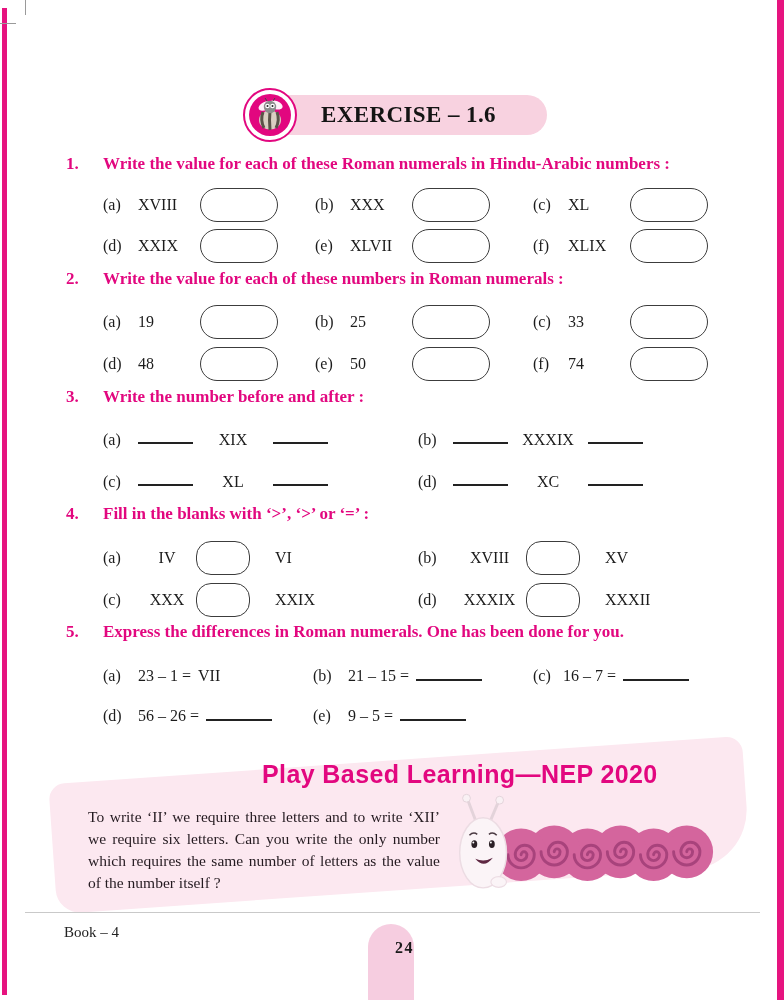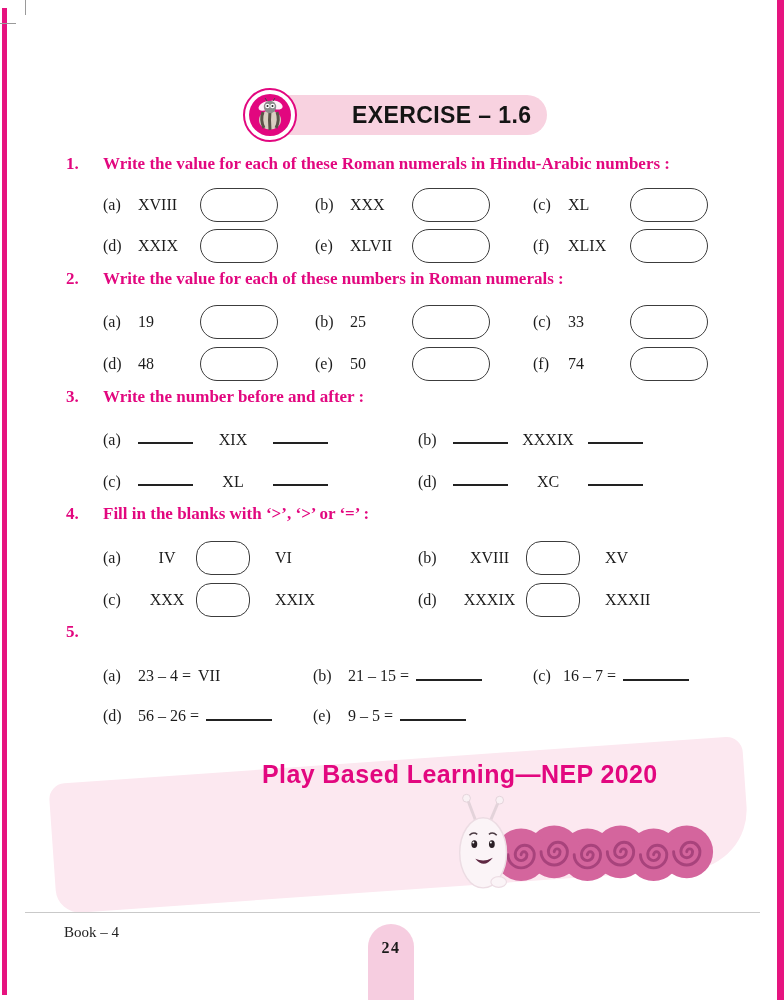--- a/index.html
+++ b/index.html
@@ -15,21 +15,21 @@
   .page{position:relative;width:784px;height:1000px;background:#fff;overflow:hidden;margin:0 auto;}
   .edge{position:absolute;background:#e6137f;}
   .edge-left{left:2px;top:8px;width:5px;height:987px;}
   .edge-right{right:0;top:0;width:7px;height:1000px;}
   .cropmark{position:absolute;background:#9a9a9a;}
   
   .badge{position:absolute;left:243px;top:88px;width:304px;height:54px;}
   .badge .pill{position:absolute;left:28px;top:7px;width:276px;height:40px;background:var(--pill);border-radius:20px;}
   .badge .circle{position:absolute;left:0;top:0;width:54px;height:54px;border-radius:50%;background:#fff;border:2px solid var(--magenta);display:flex;align-items:center;justify-content:center;}
   .badge .circle-inner{width:42px;height:42px;border-radius:50%;background:var(--magenta);display:flex;align-items:center;justify-content:center;}
-  .badge .title{position:absolute;left:78px;top:14px;font-family:Liberation Sans, sans-serif;font-weight:800;font-size:23px;letter-spacing:.4px;color:#141414;white-space:nowrap;margin-left:31px;}
+  .badge .title{position:absolute;left:78px;top:14px;font-family:Liberation Serif, serif;font-weight:800;font-size:23px;letter-spacing:.4px;color:#141414;white-space:nowrap;}
   
   .q-heading{position:absolute;left:66px;width:680px;display:flex;color:var(--magenta);font-weight:bold;font-size:17px;}
   .qnum{width:37px;flex:0 0 37px;}
   .row{position:absolute;left:103px;width:624px;display:grid;align-items:center;}
   .row3{grid-template-columns:212px 218px 1fr;height:38px;}
   .row2{grid-template-columns:315px 1fr;height:38px;}
   .rowt{grid-template-columns:315px 1fr;height:26px;}
   .row5a{grid-template-columns:210px 220px 1fr;height:26px;}
   .row5b{grid-template-columns:210px 1fr;height:26px;}
   .cell{display:flex;align-items:center;font-size:16px;color:var(--ink);}
@@ -46,21 +46,21 @@
   .blank5{width:66px;height:1.6px;background:#222;align-self:flex-end;margin-bottom:4px;}
   .lab.tight{width:30px;flex:0 0 30px;}
   
   .board-bg{position:absolute;left:52px;top:760px;width:695px;height:130px;background:var(--panel);border-radius:16px 16px 60px 24px;transform:rotate(-4deg);}
   .pbl-title{position:absolute;left:262px;top:760px;width:470px;text-align:left;font-family:Liberation Sans, sans-serif;font-weight:800;font-size:25px;letter-spacing:.4px;color:var(--magenta);}
   .pbl-body{position:absolute;left:88px;top:806px;width:352px;font-size:15.5px;line-height:1.42;text-align:justify;color:#241a20;}
   .caterpillar{position:absolute;left:448px;top:792px;}
   
   .footer-rule{position:absolute;left:25px;top:912px;width:735px;height:1.2px;background:#c9c9c9;}
   .book-label{position:absolute;left:64px;top:924px;font-size:15px;color:#222;}
-  .page-tab{position:absolute;left:368px;top:924px;width:46px;height:76px;background:var(--tab);border-radius:23px 23px 0 0;text-align:center;}
+  .page-tab{position:absolute;left:368px;top:924px;width:46px;height:76px;background:var(--tab);border-radius:23px 23px 0 0;text-align:right;}
   .page-num{margin-top:15px;font-weight:bold;font-size:16px;letter-spacing:1.5px;color:#1a1a1a;}
 </style>
 </head>
 <body>
 
 <div class="page">
 
   <div class="edge edge-left"></div>
   <div class="edge edge-right"></div>
   <div class="cropmark" style="left:25px;top:0;width:1px;height:15px;"></div>
@@ -229,25 +229,26 @@
     <div class="cell c2">
         <span class="lab">(d)</span>
         <span class="lval">XXXIX</span>
         <span class="abox sm"></span>
         <span class="rval">XXXII</span>
       </div>
   </div>
 
   <div class="q-heading" style="top:622px">
     <span class="qnum">5.</span>
+    <span class="qtext">Express the differences in Roman numerals. One has been done for you.</span>
   </div>
   <div class="row row5a" style="top:663px">
     <div class="cell">
         <span class="lab">(a)</span>
-        <span class="expr">23 – 4 =</span>
+        <span class="expr">23 – 1 =</span>
         <span class="ans">VII</span>
       </div>
     <div class="cell">
         <span class="lab">(b)</span>
         <span class="expr">21 – 15 =</span>
         <span class="blank5"></span>
       </div>
     <div class="cell">
         <span class="lab tight">(c)</span>
         <span class="expr">16 – 7 =</span>
@@ -262,20 +263,21 @@
       </div>
     <div class="cell">
         <span class="lab">(e)</span>
         <span class="expr">9 – 5 =</span>
         <span class="blank5"></span>
       </div>
   </div>
 
   <div class="board-bg"></div>
   <div class="pbl-title">Play Based Learning—NEP 2020</div>
+  <div class="pbl-body">To write ‘II’ we require three letters and to write ‘XII’ we require six letters. Can you write the only number which requires the same number of letters as the value of the number itself ?</div>
   <div class="caterpillar">
     <svg width="268" height="106" viewBox="0 0 275 108">
       <defs>
         <path id="spiral" d="M0 0 a2 2 0 0 1 4 0 a4 4 0 0 1 -8 0 a6.5 6.5 0 0 1 13 0 a9 9 0 0 1 -18 0" fill="none"></path>
       </defs>
       <g>
         <circle cx="245" cy="61" r="27" fill="#d4659d"></circle>
         <circle cx="211" cy="64" r="27" fill="#d4659d"></circle>
         <circle cx="177" cy="61" r="27" fill="#d4659d"></circle>
         <circle cx="143" cy="64" r="27" fill="#d4659d"></circle>

